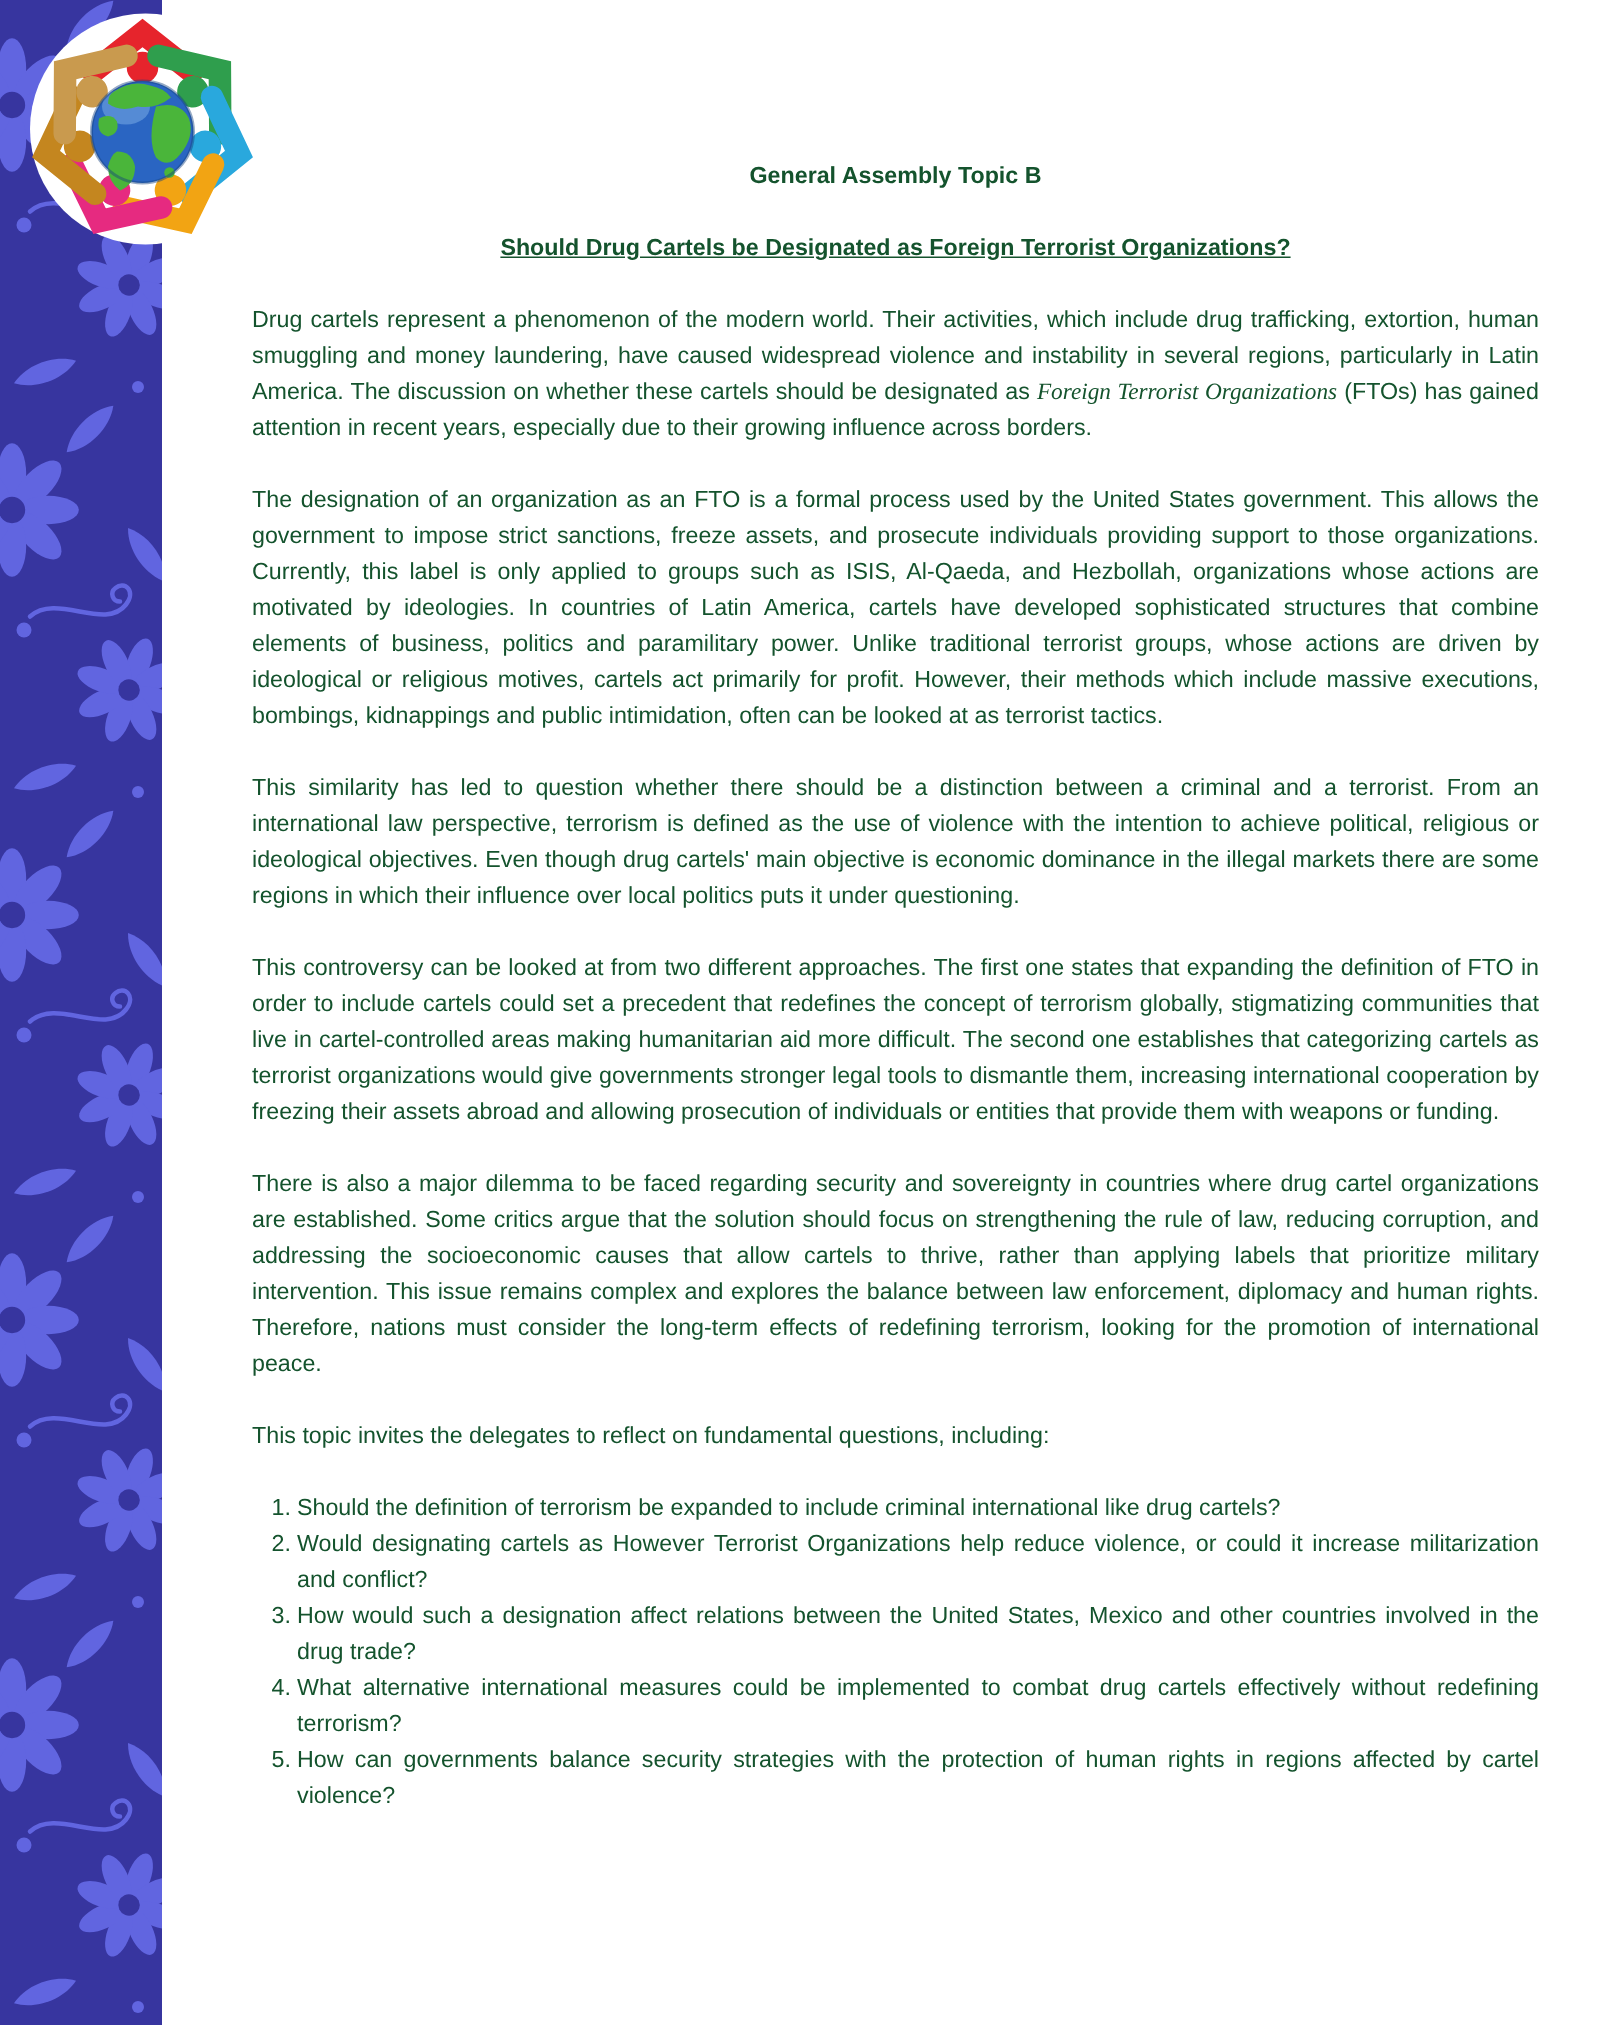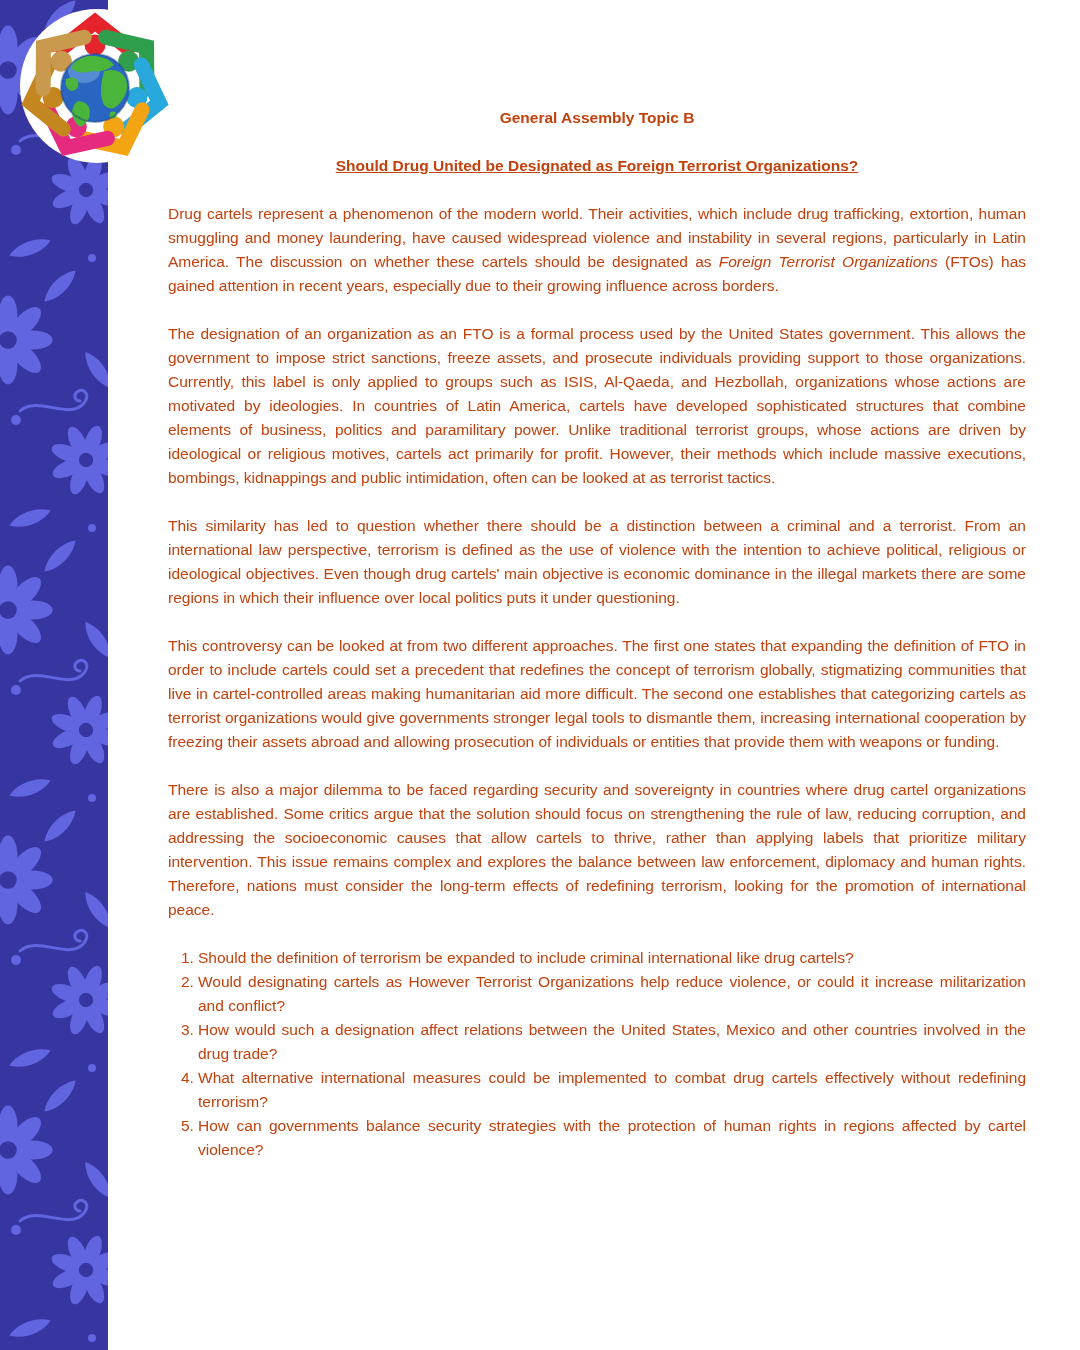--- a/index.html
+++ b/index.html
@@ -4,21 +4,21 @@
 <style>
   * { margin: 0; padding: 0; box-sizing: border-box; }
   html, body { background: #ffffff; }
   .page {
     position: relative;
     width: 1080px;
     height: 1350px;
     background: #ffffff;
     overflow: hidden;
     font-family: "Liberation Sans", sans-serif;
-    color: #c2410c;
+    color: #14532d;
   }
   .sidebar {
     position: absolute;
     left: 0; top: 0;
     width: 108px; height: 1350px;
   }
   .logo {
     position: absolute;
     left: 18px; top: 5px;
     width: 160px; height: 160px;
@@ -42,21 +42,21 @@
     text-decoration: underline;
     font-size: 15.5px;
     line-height: 24px;
   }
   .para {
     margin-top: 24px;
     text-align: justify;
     font-size: 15.5px;
     line-height: 24px;
   }
-  .para em { font-style: italic; }
+  .para em { font-style: italic; font-family: Liberation Serif, serif; }
   .intro { text-align: left; }
   .questions {
     margin-top: 24px;
     padding-left: 13px;
     font-size: 15.5px;
     line-height: 24px;
   }
   .question { display: flex; }
   .q-num { flex: 0 0 17px; }
   .q-text { flex: 1; text-align: justify; }
@@ -184,32 +184,33 @@
           <circle cx="95" cy="110" r="3.5"></circle>
         </g>
         <circle cx="77" cy="83" r="34" fill="none" stroke="#17427f" stroke-width="2" opacity="0.45"></circle>
       </g>
     </svg>
   </div>
 
   <div class="content">
     <div class="doc-header">General Assembly Topic B</div>
 
-    <div class="doc-title">Should Drug United be Designated as Foreign Terrorist Organizations?</div>
+    <div class="doc-title">Should Drug Cartels be Designated as Foreign Terrorist Organizations?</div>
 
     <p class="para"><span>Drug cartels represent a phenomenon of the modern world. Their activities, which include drug trafficking, extortion, human smuggling and money laundering, have caused widespread violence and instability in several regions, particularly in Latin America. The discussion on whether these cartels should be designated as </span><em>Foreign Terrorist Organizations</em><span> (FTOs) has gained attention in recent years, especially due to their growing influence across borders.</span></p>
 
     <p class="para">The designation of an organization as an FTO is a formal process used by the United States government. This allows the government to impose strict sanctions, freeze assets, and prosecute individuals providing support to those organizations. Currently, this label is only applied to groups such as ISIS, Al-Qaeda, and Hezbollah, organizations whose actions are motivated by ideologies. In countries of Latin America, cartels have developed sophisticated structures that combine elements of business, politics and paramilitary power. Unlike traditional terrorist groups, whose actions are driven by ideological or religious motives, cartels act primarily for profit. However, their methods which include massive executions, bombings, kidnappings and public intimidation, often can be looked at as terrorist tactics.</p>
 
     <p class="para">This similarity has led to question whether there should be a distinction between a criminal and a terrorist. From an international law perspective, terrorism is defined as the use of violence with the intention to achieve political, religious or ideological objectives. Even though drug cartels' main objective is economic dominance in the illegal markets there are some regions in which their influence over local politics puts it under questioning.</p>
 
     <p class="para">This controversy can be looked at from two different approaches. The first one states that expanding the definition of FTO in order to include cartels could set a precedent that redefines the concept of terrorism globally, stigmatizing communities that live in cartel-controlled areas making humanitarian aid more difficult. The second one establishes that categorizing cartels as terrorist organizations would give governments stronger legal tools to dismantle them, increasing international cooperation by freezing their assets abroad and allowing prosecution of individuals or entities that provide them with weapons or funding.</p>
 
     <p class="para">There is also a major dilemma to be faced regarding security and sovereignty in countries where drug cartel organizations are established. Some critics argue that the solution should focus on strengthening the rule of law, reducing corruption, and addressing the socioeconomic causes that allow cartels to thrive, rather than applying labels that prioritize military intervention. This issue remains complex and explores the balance between law enforcement, diplomacy and human rights. Therefore, nations must consider the long-term effects of redefining terrorism, looking for the promotion of international peace.</p>
 
+    <p class="para intro">This topic invites the delegates to reflect on fundamental questions, including:</p>
 
     <div class="questions">
       <div class="question">
         <span class="q-num">1.</span>
         <div class="q-text">Should the definition of terrorism be expanded to include criminal international like drug cartels?</div>
       </div>
       <div class="question">
         <span class="q-num">2.</span>
         <div class="q-text">Would designating cartels as However Terrorist Organizations help reduce violence, or could it increase militarization and conflict?</div>
       </div>

